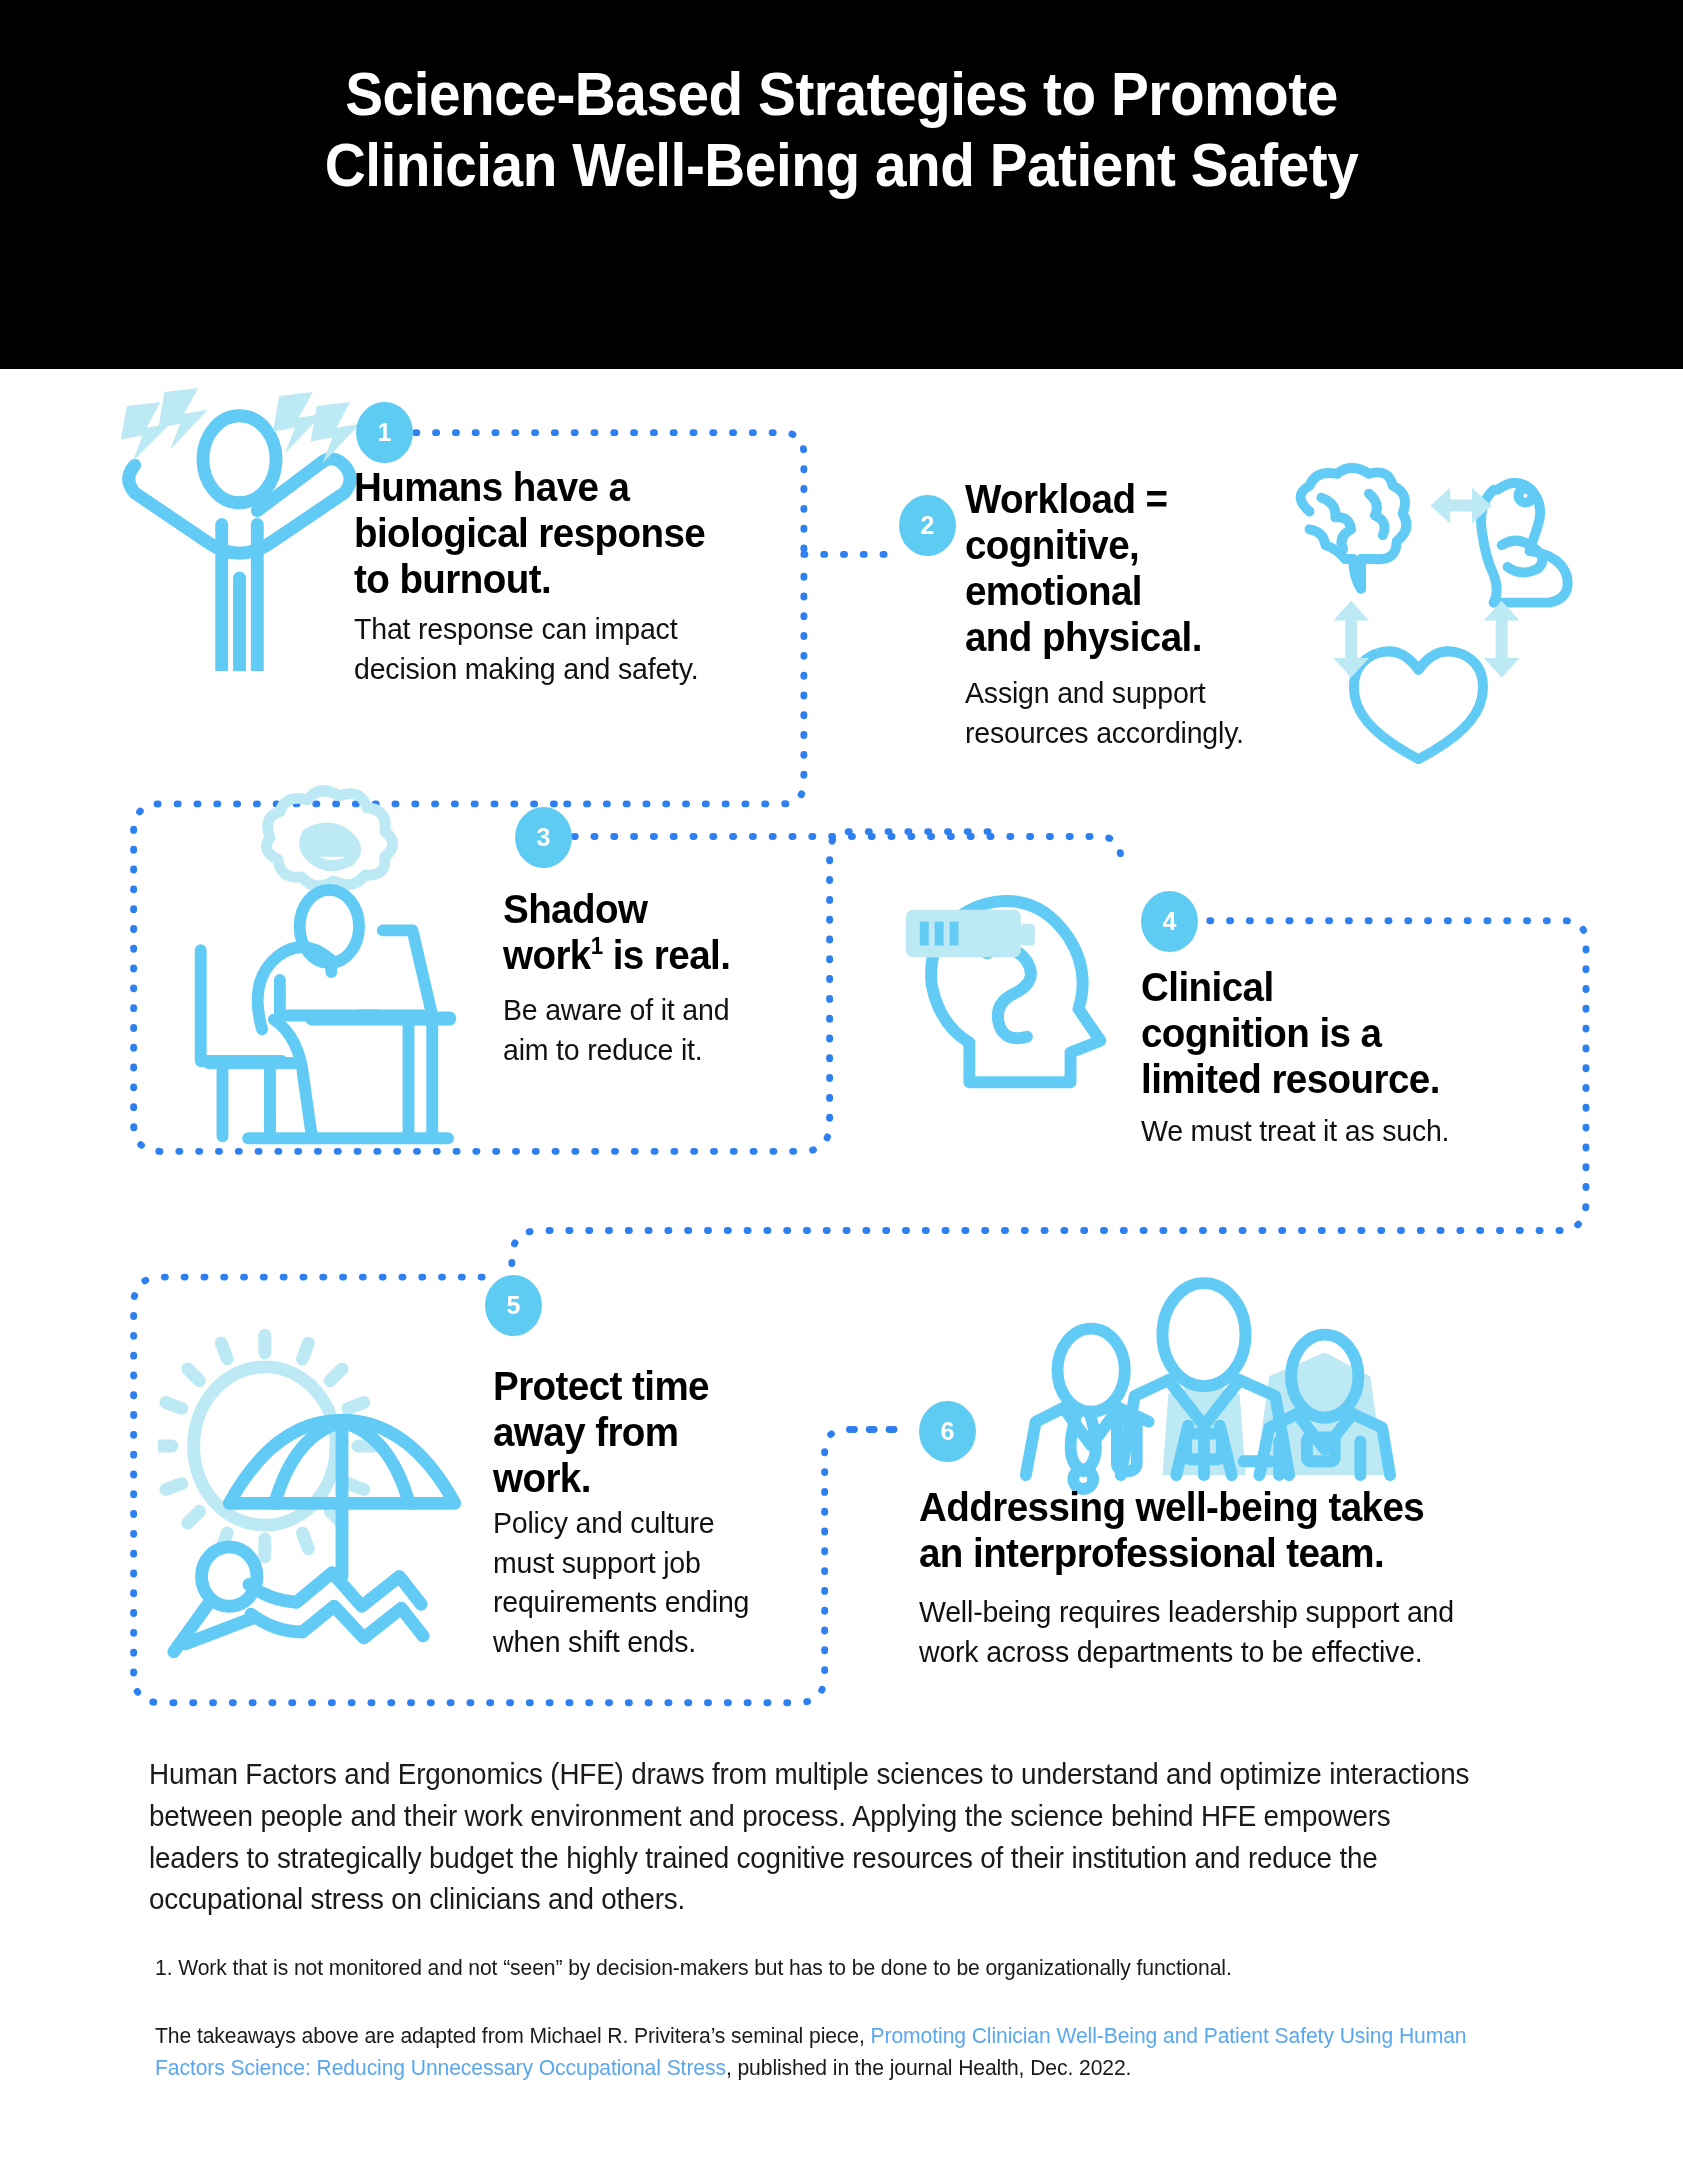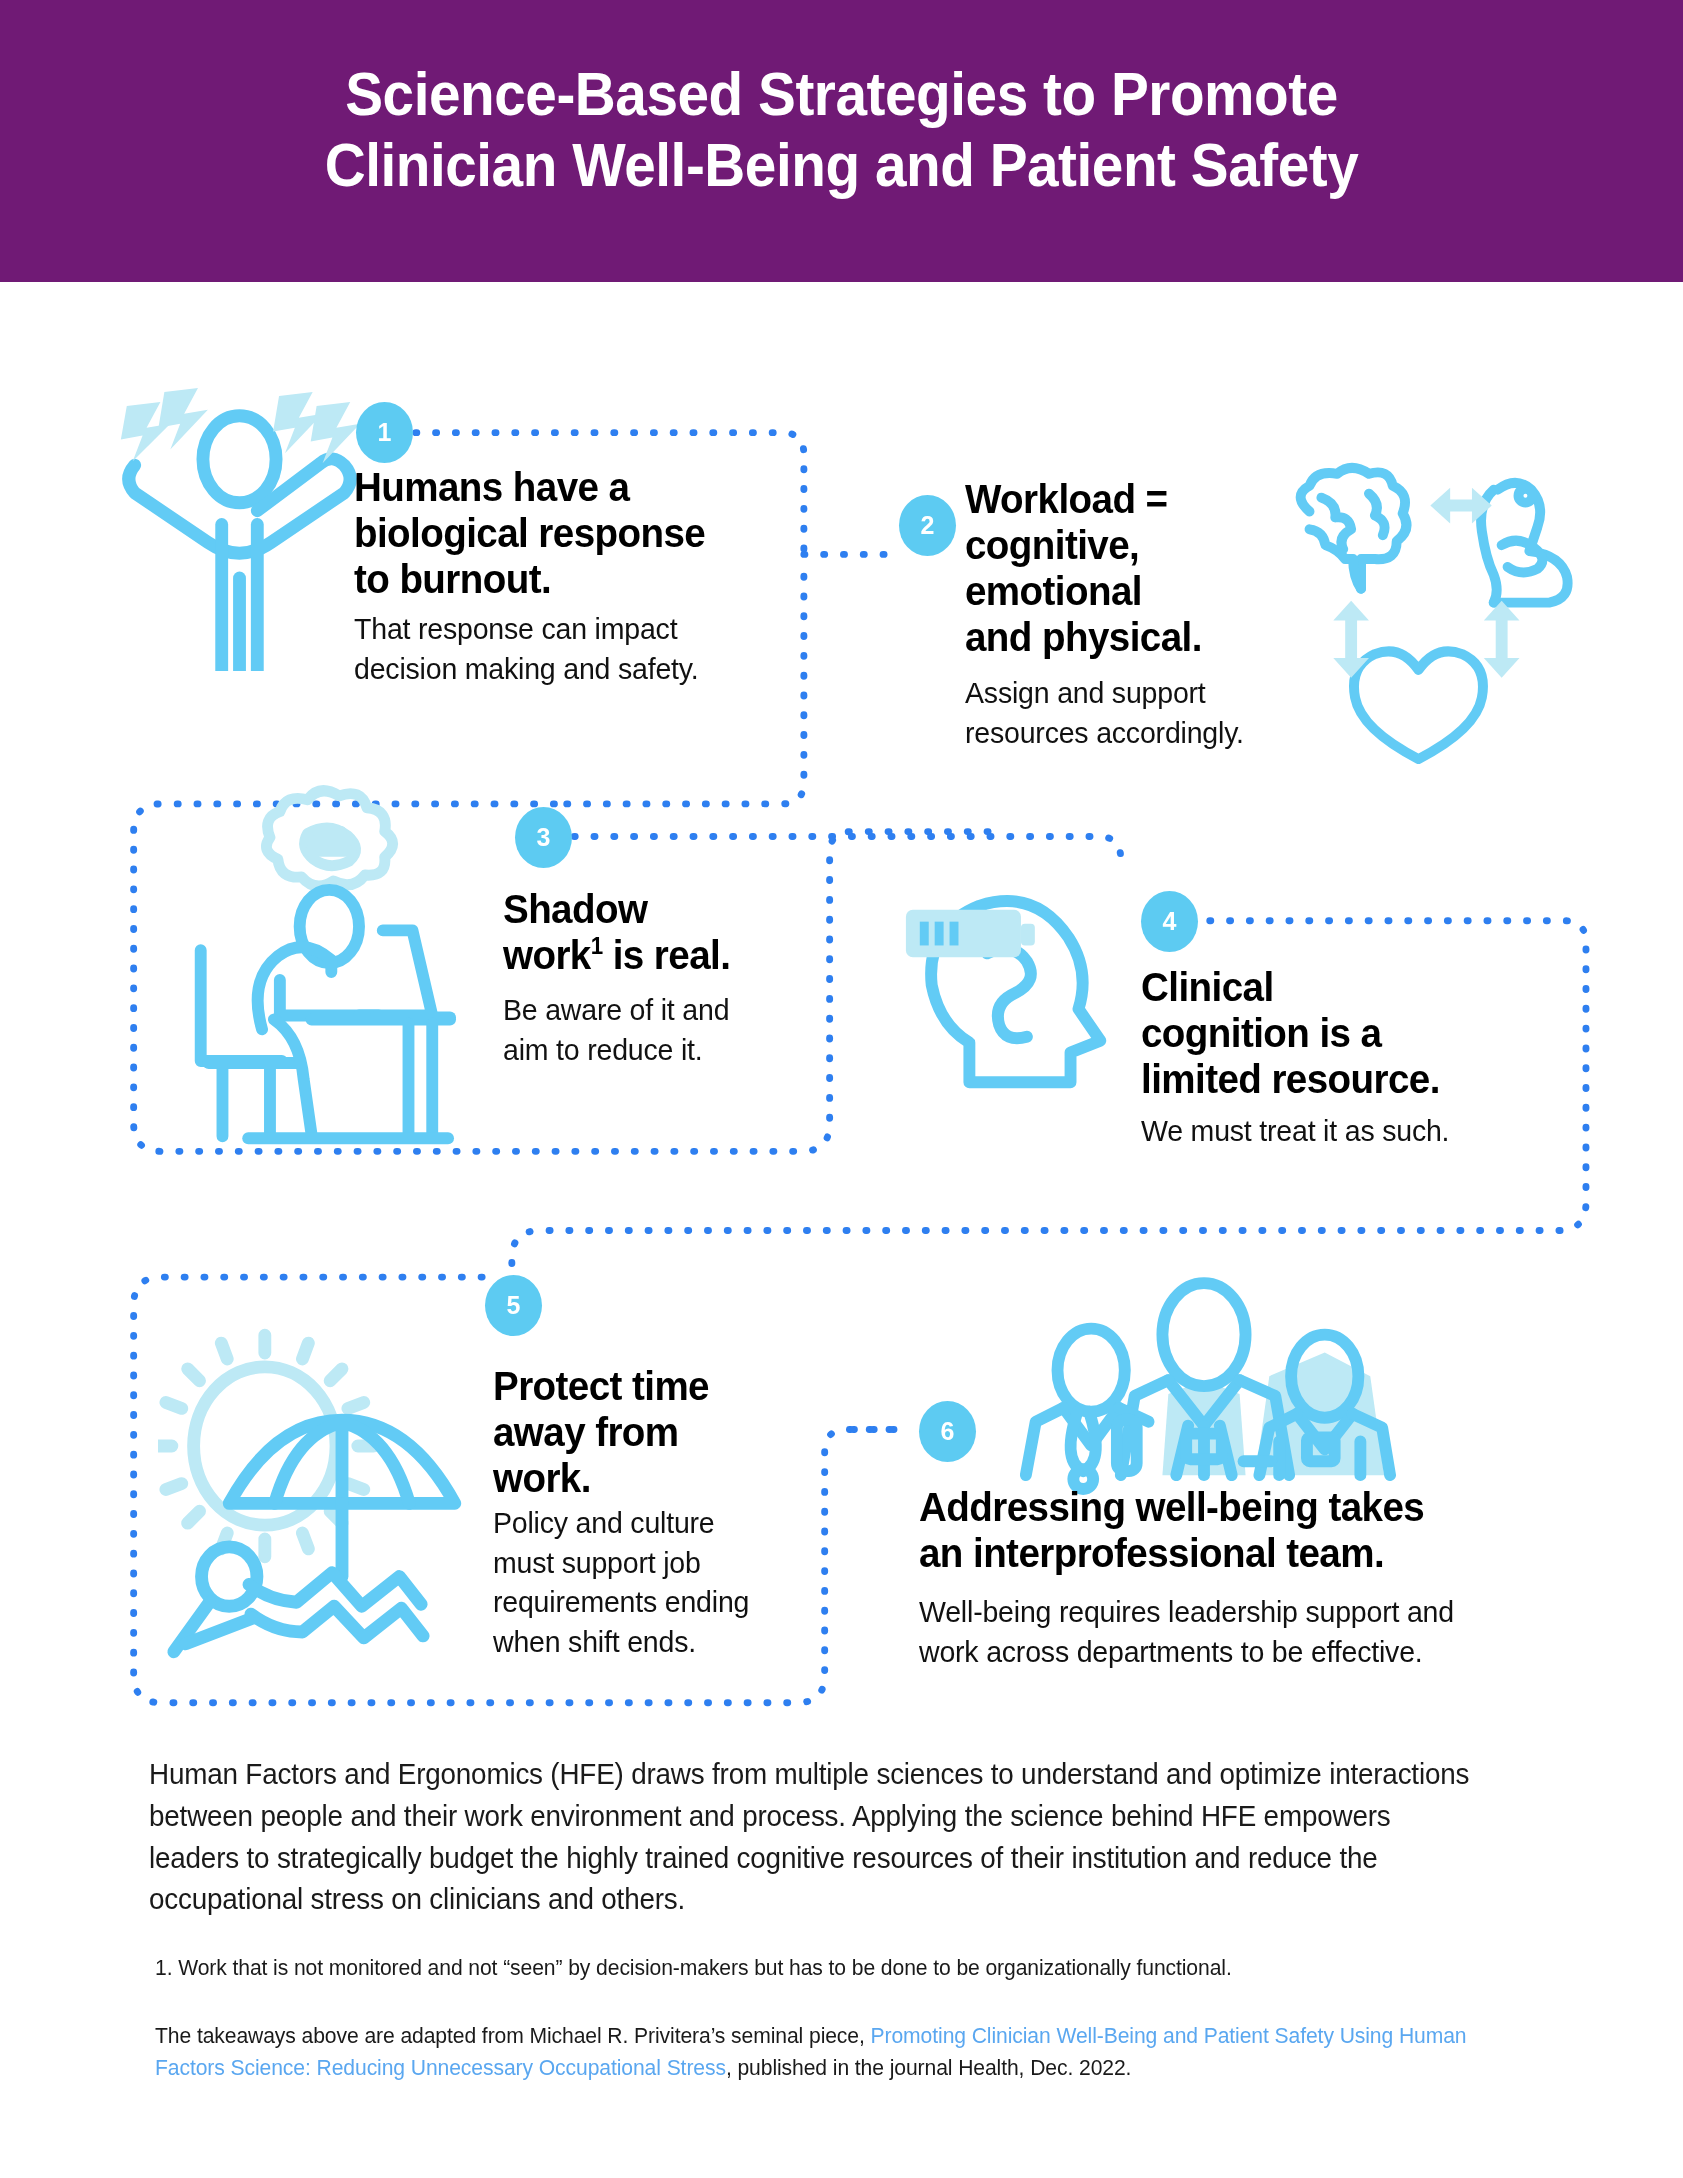--- a/index.html
+++ b/index.html
@@ -5,22 +5,22 @@
   * { margin:0; padding:0; box-sizing:border-box; }
   html,body { background:#ffffff; }
   body {
     width:1683px; height:2178px; position:relative;
     font-family:"Liberation Sans", sans-serif;
     color:#000; overflow:hidden;
   }
 
   
   #header {
-    position:absolute; left:0; top:0; width:1683px; height:282px;
-    background:#701a75;
+    position:absolute; left:0; top:0; width:1683px; height:369px;
+    background:#000000;
   }
   #header-title {
     position:absolute; left:0; top:59px; width:1683px;
     text-align:center;
     color:#ffffff;
     font-size:61px; font-weight:bold; line-height:1.17;
     letter-spacing:-0.5px;
     font-family:"Liberation Sans", sans-serif;
     transform:scaleX(0.93); transform-origin:center top;
     white-space:pre-line;

